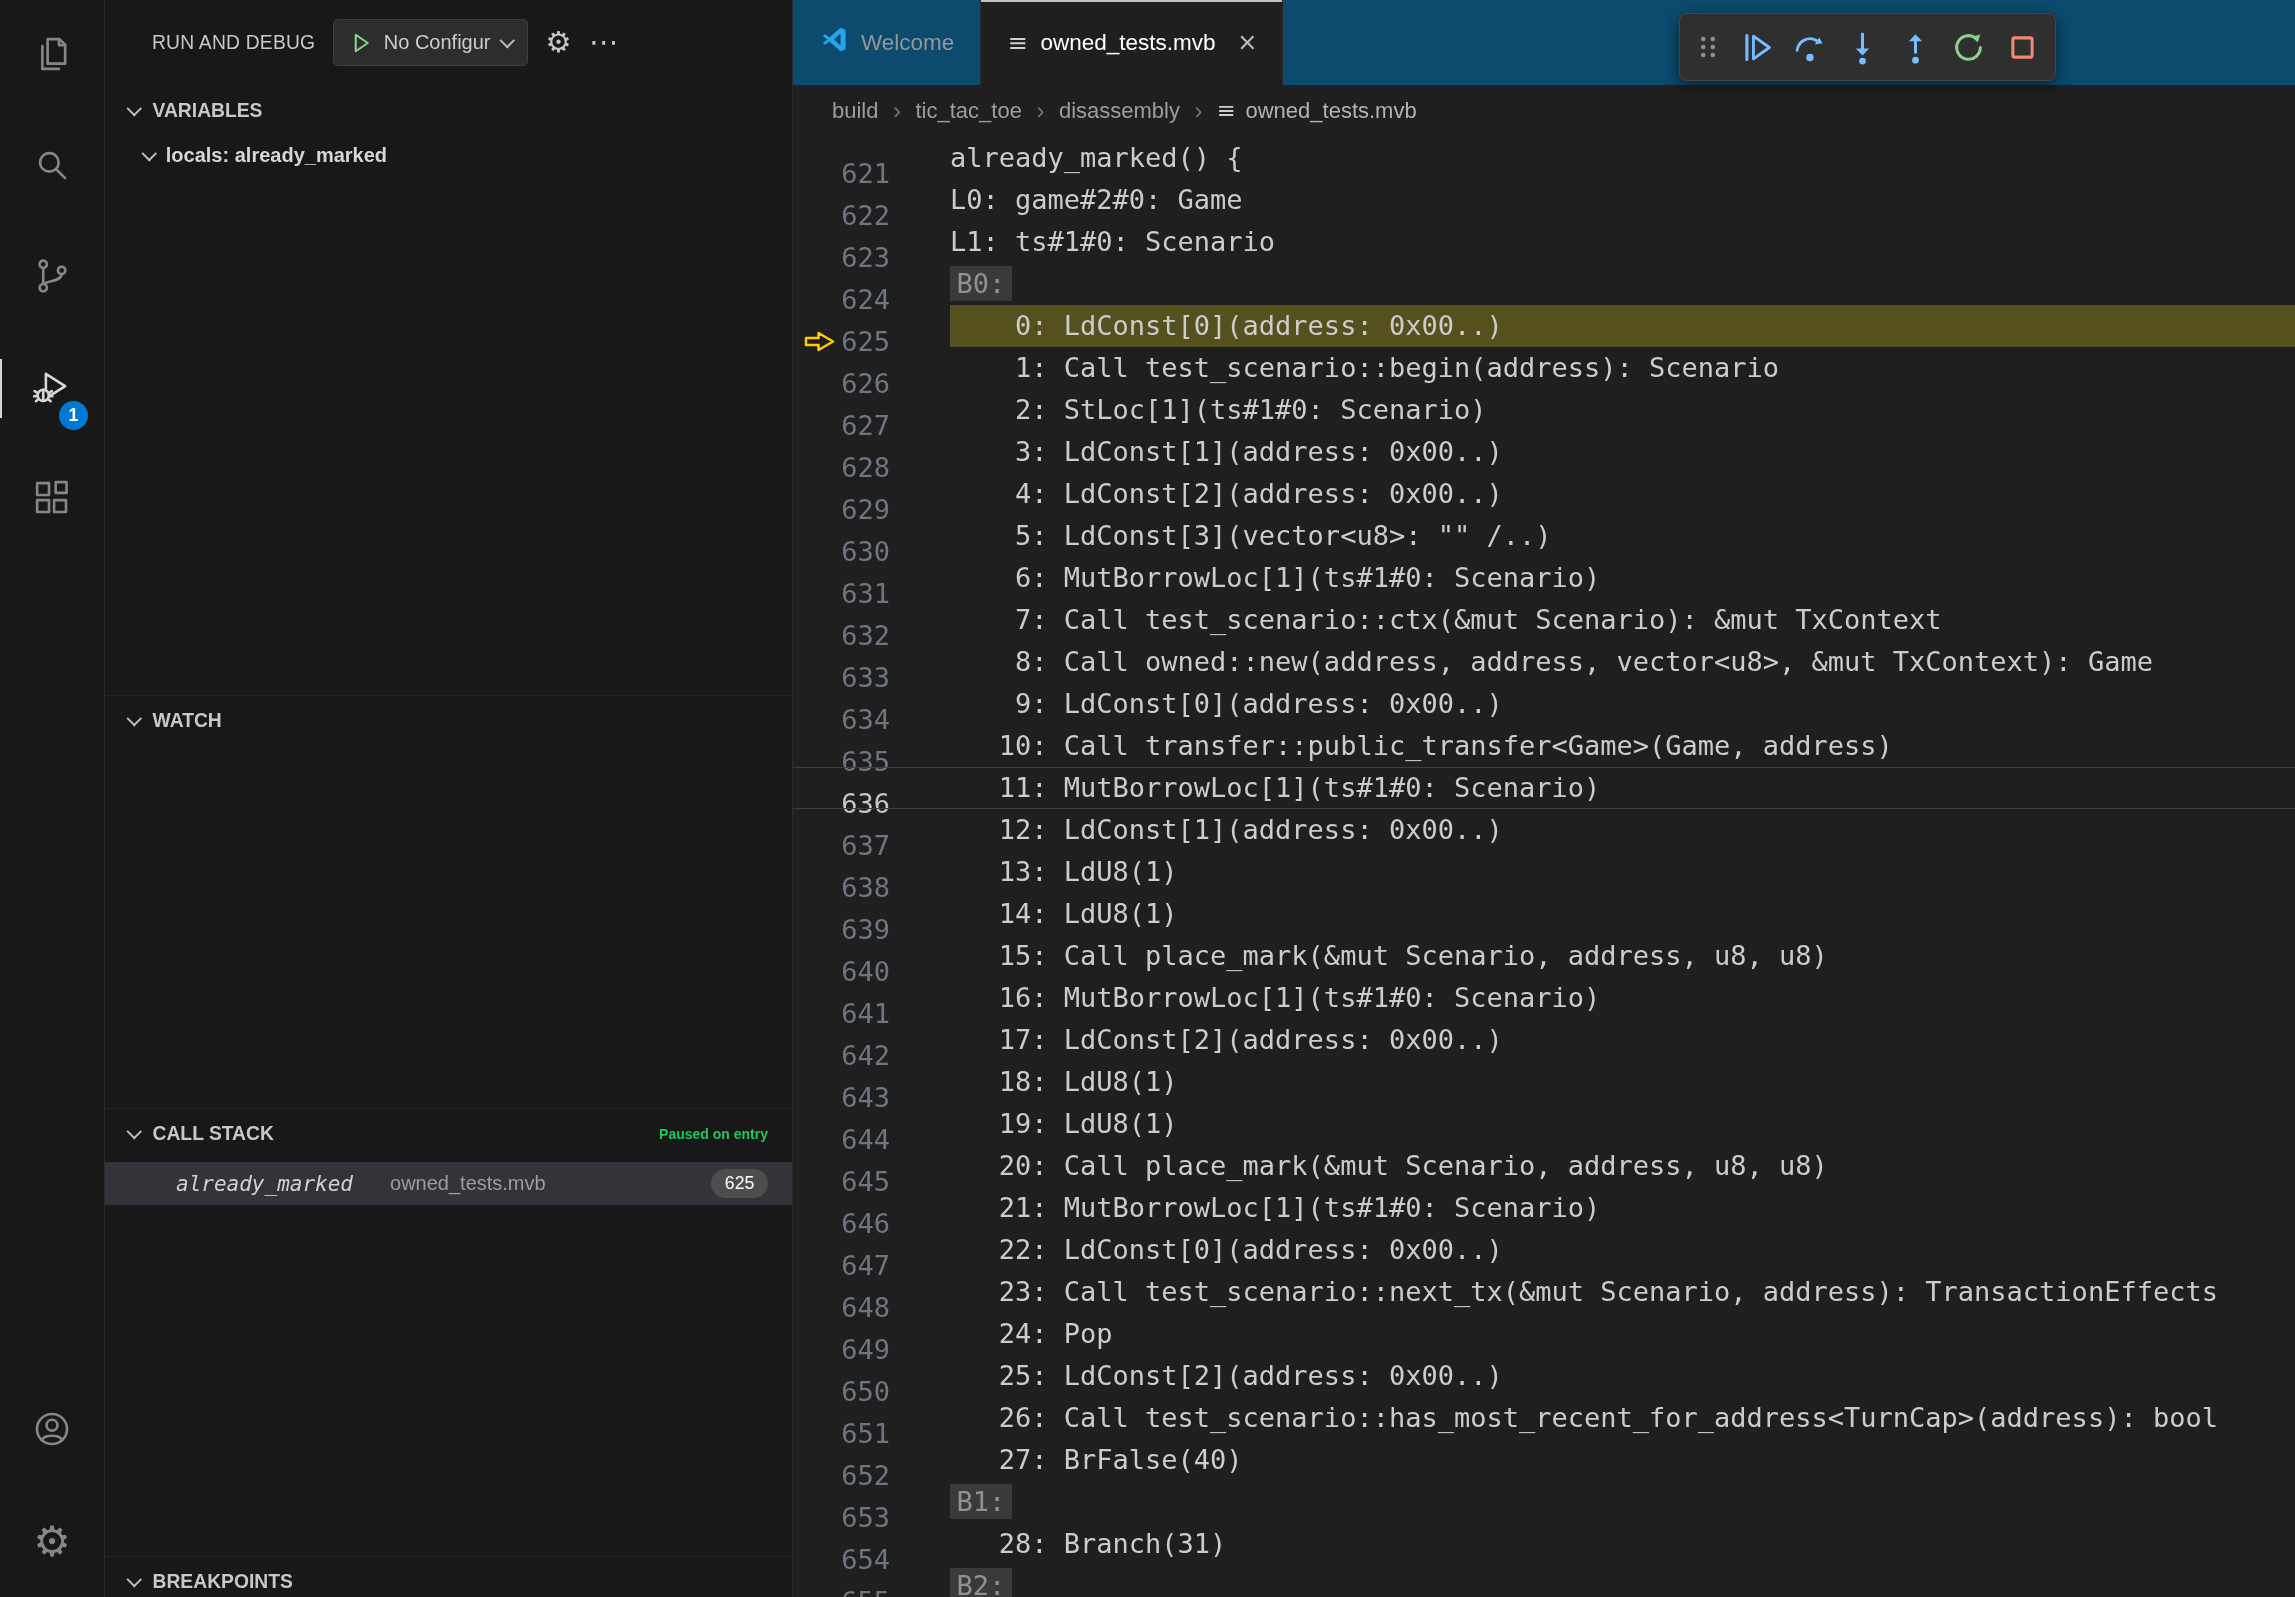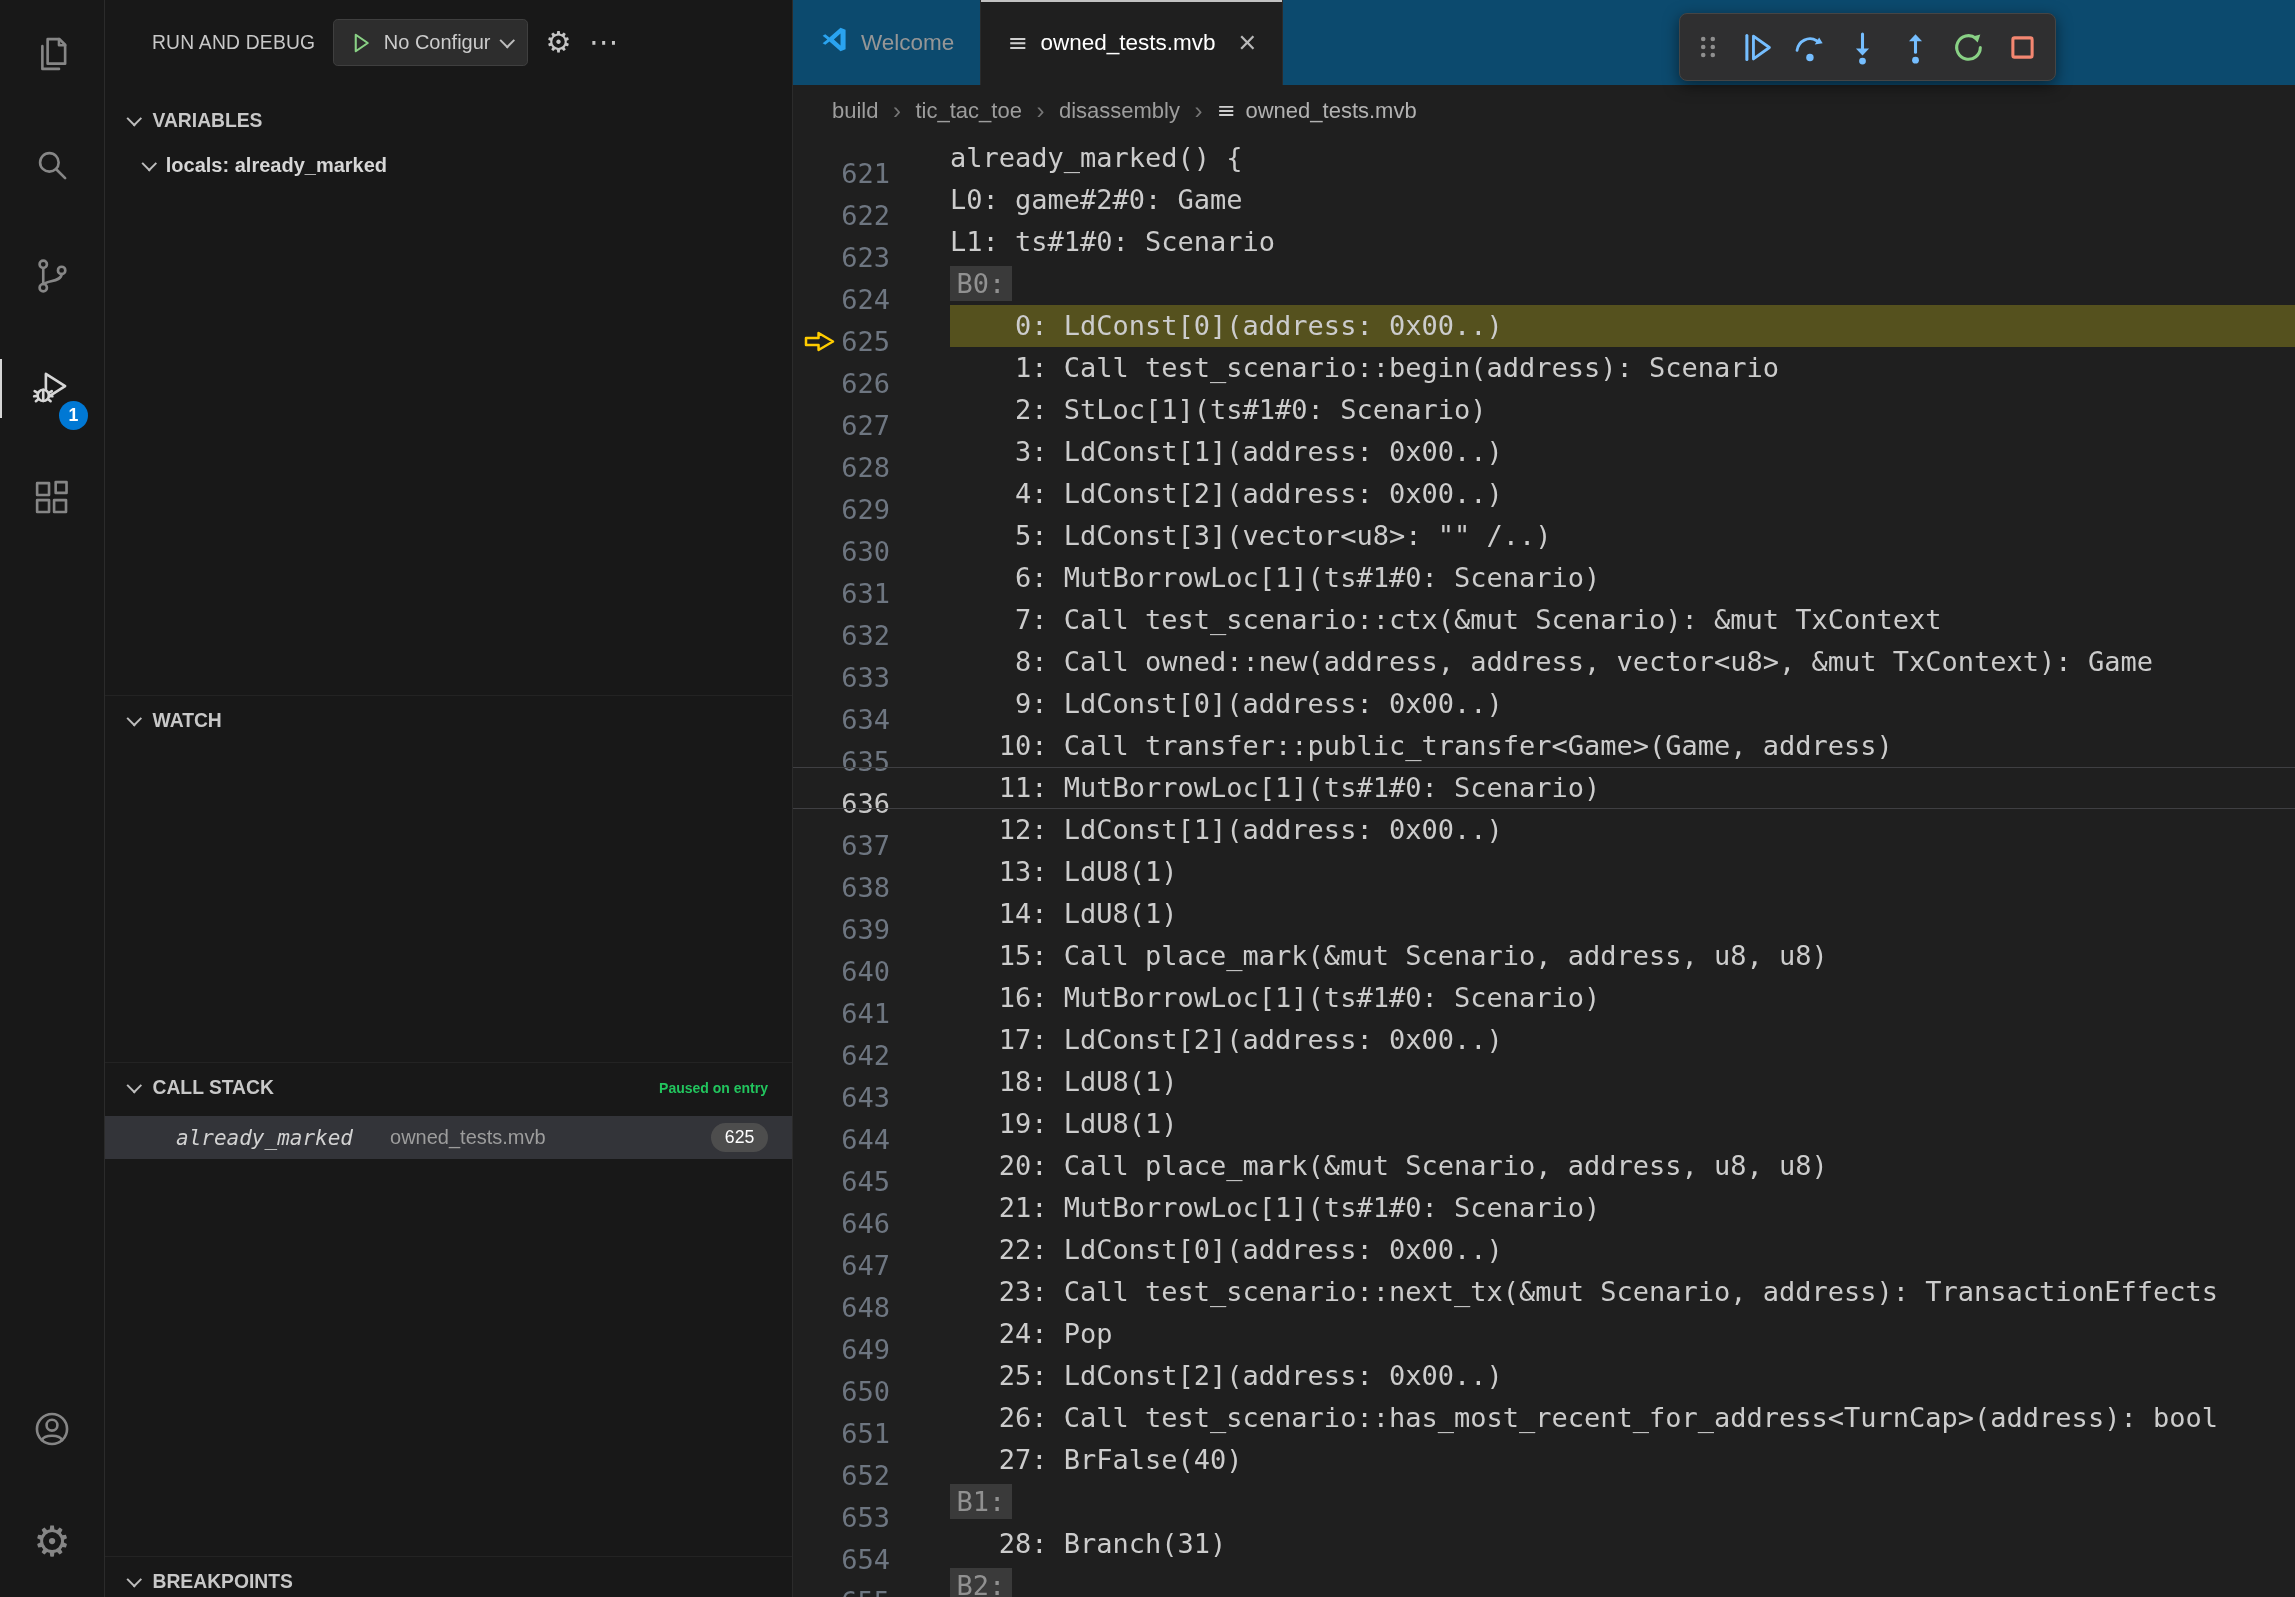--- a/index.html
+++ b/index.html
@@ -200,39 +200,39 @@
         <svg width="24" height="24" viewBox="0 0 16 16">
           <path d="M4.5 2.5 12.5 8 4.5 13.5Z" fill="none" stroke="#89d185" stroke-width="1.4" stroke-linejoin="round"></path>
         </svg>
         <span>No Configur</span>
         <span class="chev"></span>
       </div>
       <span class="icon-btn">⚙</span>
       <span class="icon-btn">⋯</span>
     </div>
 
-    <div class="sec" style="top:95px;">
+    <div class="sec" style="top:85px;">
       <div class="sec-header" style="border-top:none;">
         <span class="chev"></span>
         <span>VARIABLES</span>
       </div>
       <div class="tree-row">
         <span class="chev"></span>
         <span>locals: already_marked</span>
       </div>
     </div>
 
     <div class="sec" style="top:695px;">
       <div class="sec-header">
         <span class="chev"></span>
         <span>WATCH</span>
       </div>
     </div>
 
-    <div class="sec" style="top:1062px;">
+    <div class="sec" style="top:1108px;">
       <div class="sec-header">
         <span class="chev"></span>
         <span>CALL STACK</span>
         <span class="sec-status">Paused on entry</span>
       </div>
       <div class="frame-row">
         <span class="frame-name">already_marked</span>
         <span class="frame-file">owned_tests.mvb</span>
         <span class="frame-line-badge">625</span>
       </div>

